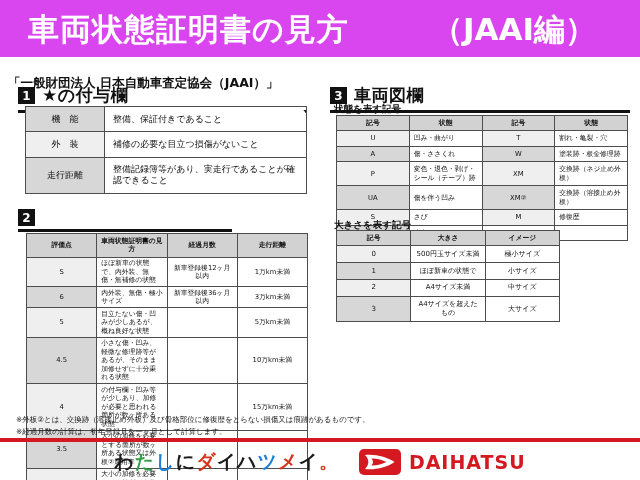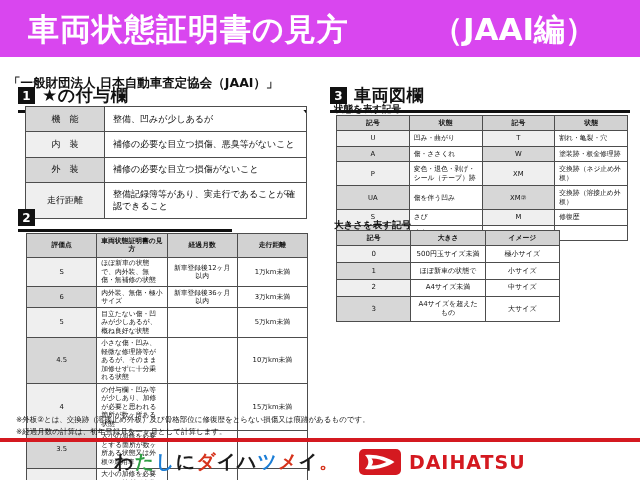--- a/index.html
+++ b/index.html
@@ -91,25 +91,21 @@
   <div class="subtitle">「一般財団法人 日本自動車査定協会（JAAI）」</div>
 
   <div class="sec-header" id="sec1h">
     <span class="num">1</span>
     <span class="sec-title">★の付与欄</span>
   </div>
   <table id="table1" class="tbl alt-odd">
       <tbody>
         <tr>
           <td class="key">機　能</td>
-          <td>整備、凹みが少しあるが</td>
-        </tr>
-        <tr>
-          <td class="key">内　装</td>
-          <td>補修の必要な目立つ損傷、悪臭等がないこと</td>
+          <td>整備、保証付きであること</td>
         </tr>
         <tr>
           <td class="key">外　装</td>
           <td>補修の必要な目立つ損傷がないこと</td>
         </tr>
         <tr>
           <td class="key">走行距離</td>
           <td>整備記録簿等があり、実走行であることが確認できること</td>
         </tr>
       </tbody>

